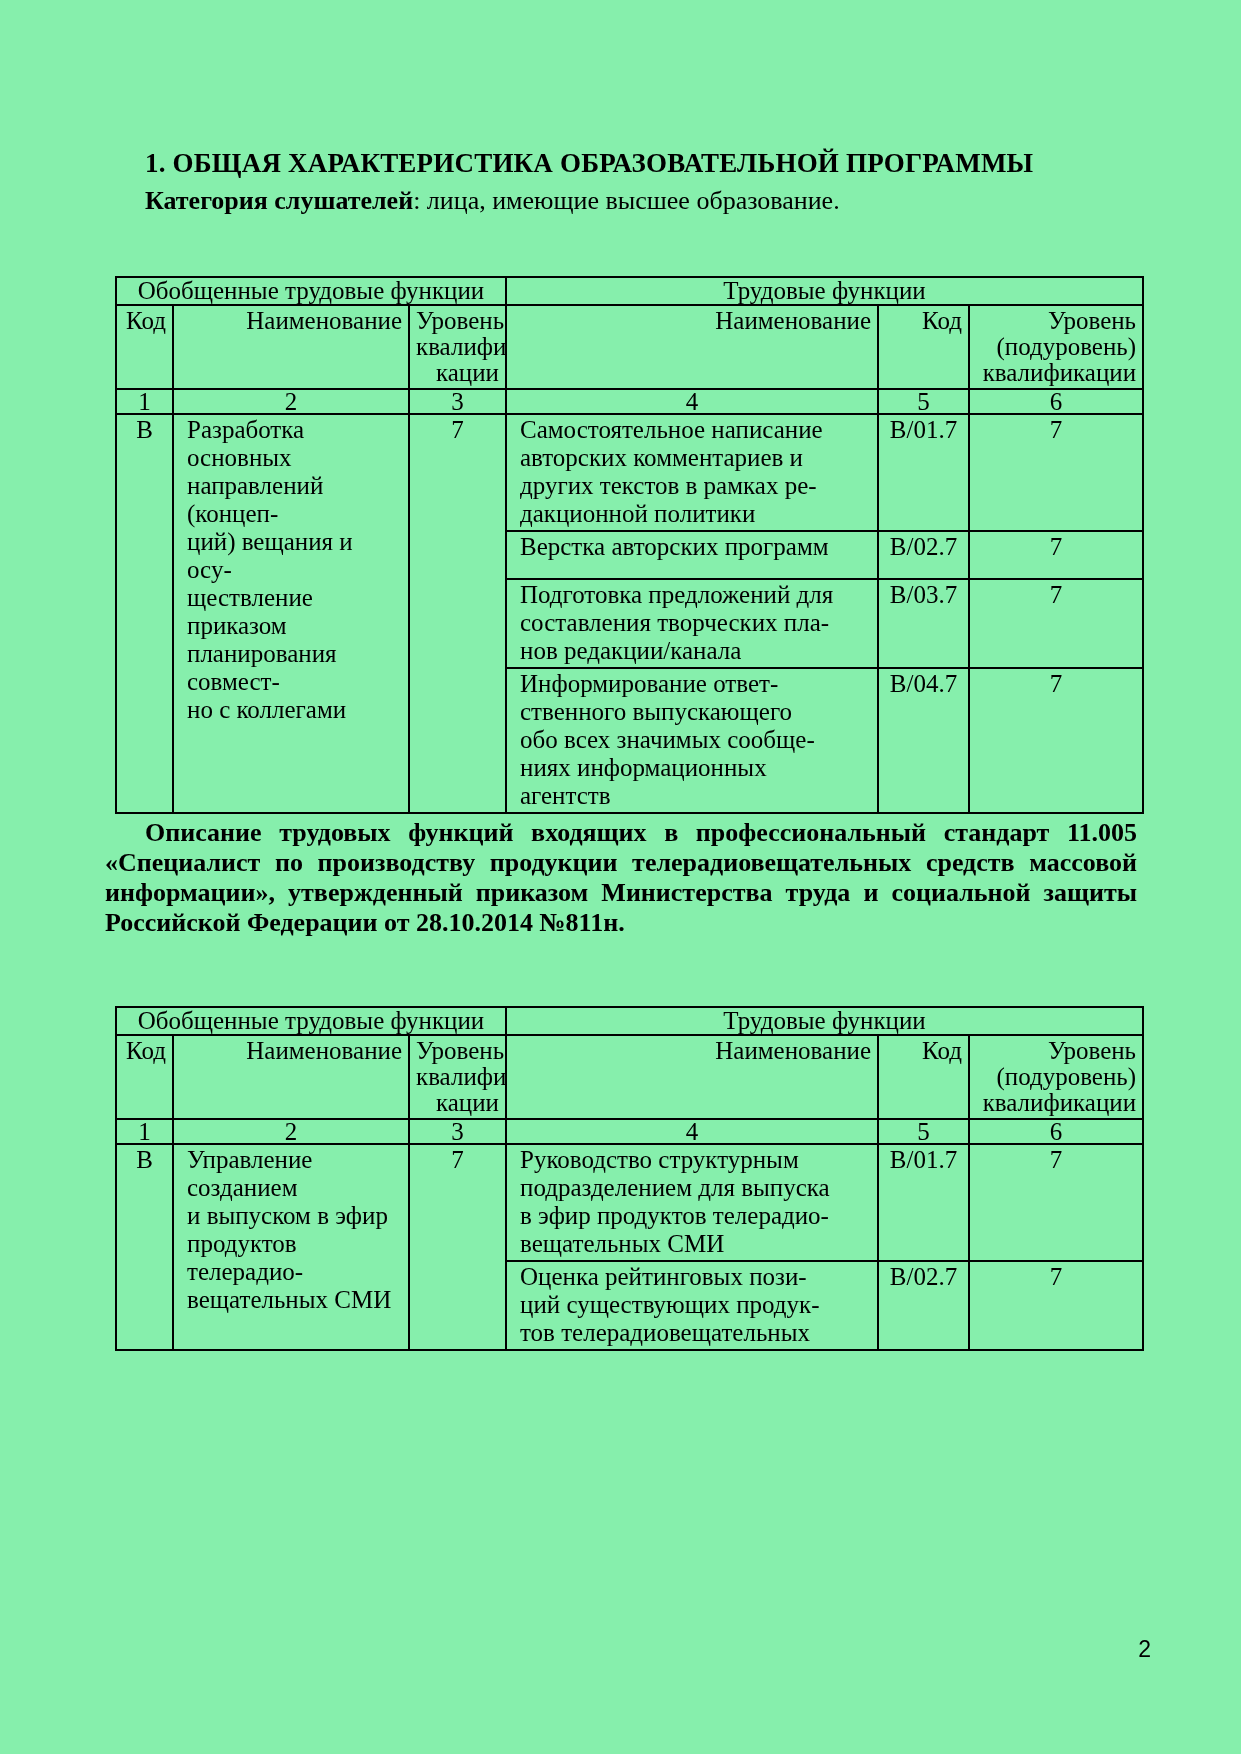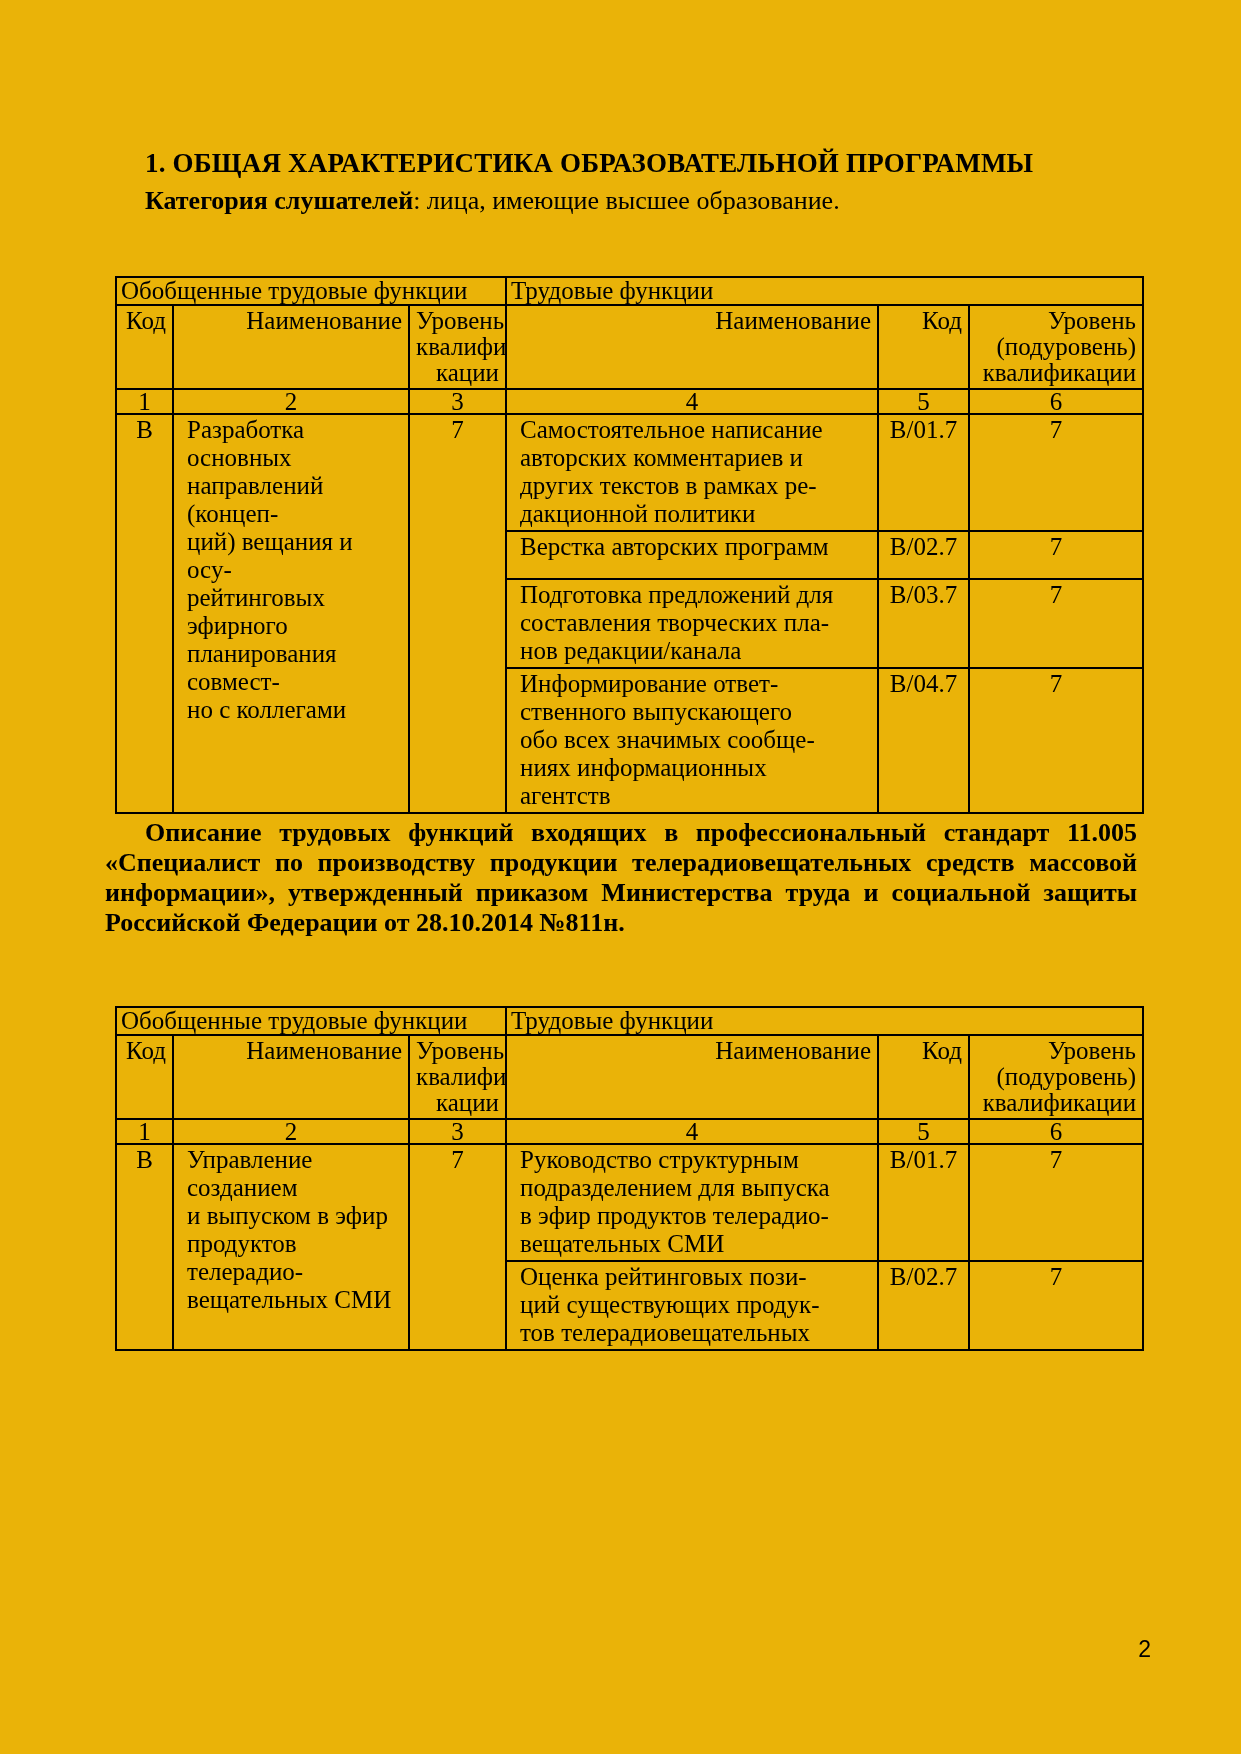--- a/index.html
+++ b/index.html
@@ -2,21 +2,21 @@
 <html><head>
 <meta charset="utf-8">
 <style>
   html, body { margin:0; padding:0; }
   body {
     width:1241px; height:1754px;
     background:#ffffff; color:#000000;
     font-family:"Liberation Serif", serif;
     position:relative;
   }
-  .page { position:absolute; inset:0; background:#eab308; }
+  .page { position:absolute; inset:0; background:#86efac; }
   .content { position:absolute; left:105px; top:148px; width:1032px; }
 
   h1.doc-heading {
     font-size:27px; font-weight:bold; line-height:30px;
     margin:0 0 8px 0; text-indent:40px;
     letter-spacing:0.2px;
   }
   p.para {
     font-size:26px; line-height:30px; margin:0;
     text-align:justify; text-indent:40px;
@@ -33,21 +33,21 @@
   p.std2 { margin-top:36px; }
   table.t2 { margin-top:68px; }
 
   .func-table td {
     border:2px solid #000;
     vertical-align:top;
     white-space:pre-line;
     padding:1px 6px 2px 6px;
     overflow:hidden;
   }
-  .func-table .group-row td { height:26px; line-height:26px; padding:0 4px; }
+  .func-table .group-row td { text-align:center; height:26px; line-height:26px; padding:0 4px; }
   .func-table .head-row td  { text-align:right; line-height:26px; height:75px; padding-top:2px; }
   .func-table .num-row td   { text-align:center; height:23px; line-height:23px; padding:0; }
   .func-table td.c-center   { text-align:center; }
   .func-table td.c-text     { text-align:left; padding-left:13px; padding-right:8px; }
 
   .t1 tr.fr1 { height:106px; }
   .t1 tr.fr2 { height:48px; }
   .t1 tr.fr3 { height:82px; }
   .t1 tr.fr4 { height:130px; }
   .t2 tr.fr1 { height:106px; }
@@ -105,21 +105,21 @@
         <td>3</td>
         <td>4</td>
         <td>5</td>
         <td>6</td>
       </tr>
       <tr class="fr1">
         <td rowspan="4" class="c-center">В</td>
         <td rowspan="4" class="c-text">Разработка основных
 направлений (концеп-
 ций) вещания и осу-
-рейтинговых эфирного
+ществление приказом
 планирования совмест-
 но с коллегами</td>
         <td rowspan="4" class="c-center">7</td>
         <td class="c-text">Самостоятельное написание
 авторских комментариев и
 других текстов в рамках ре-
 дакционной политики</td>
         <td class="c-center">В/01.7</td>
         <td class="c-center">7</td>
       </tr>

